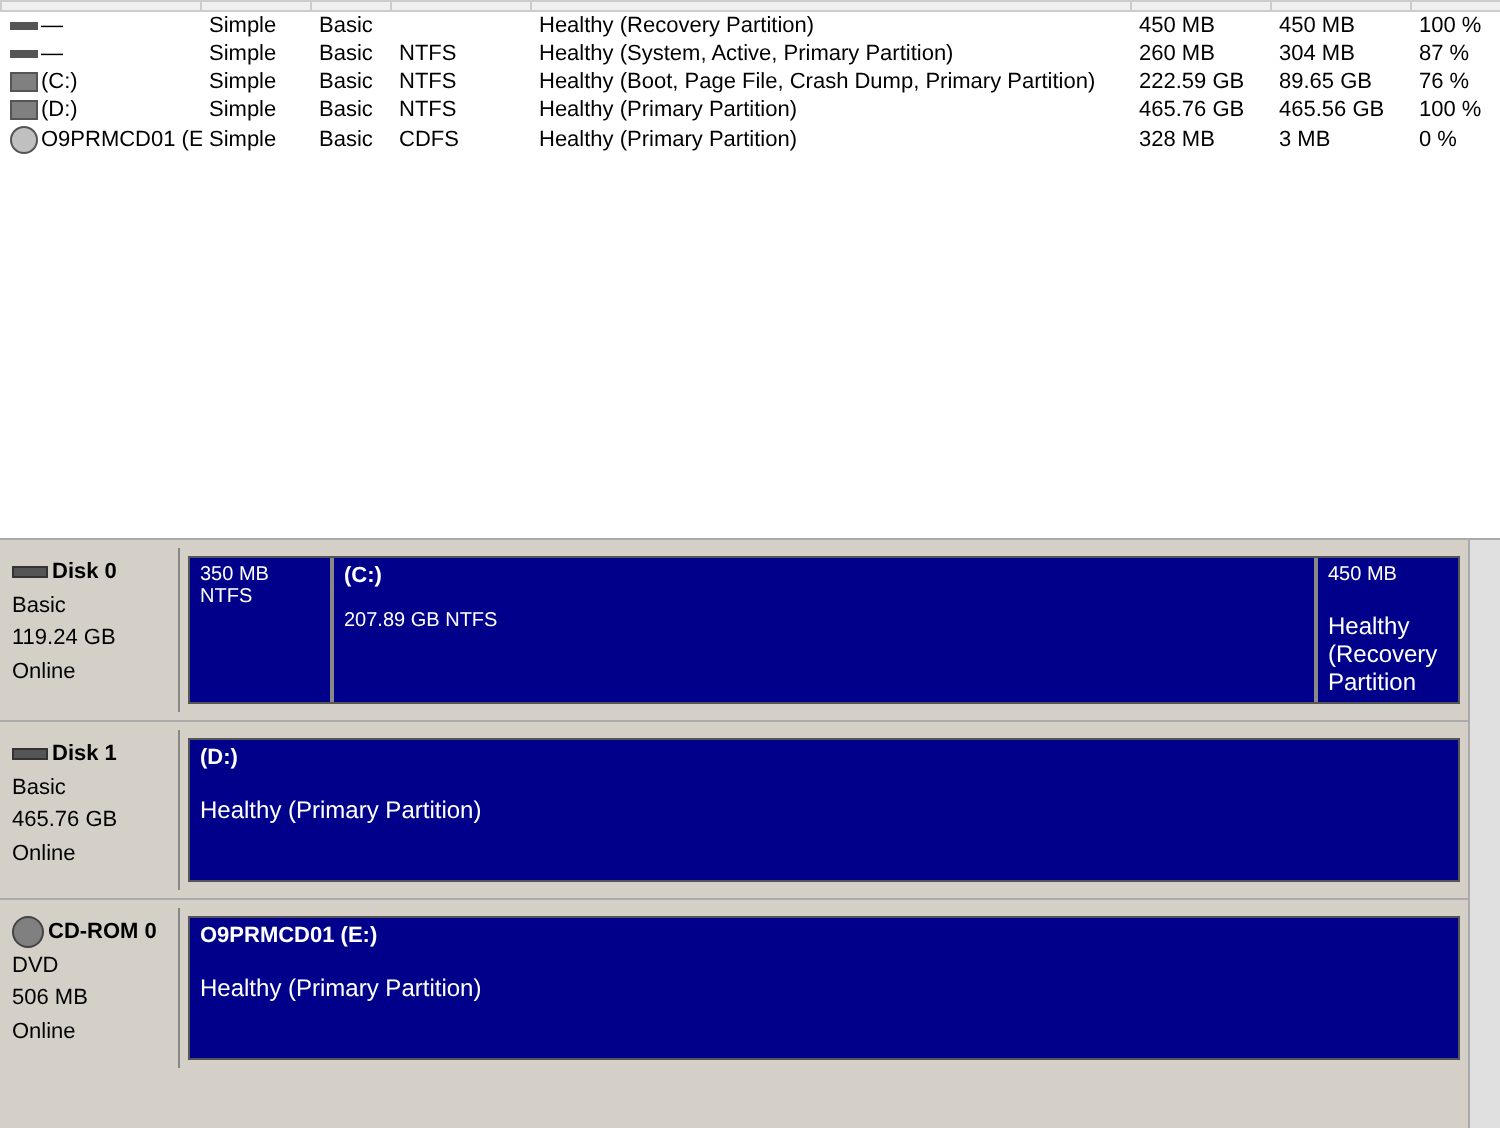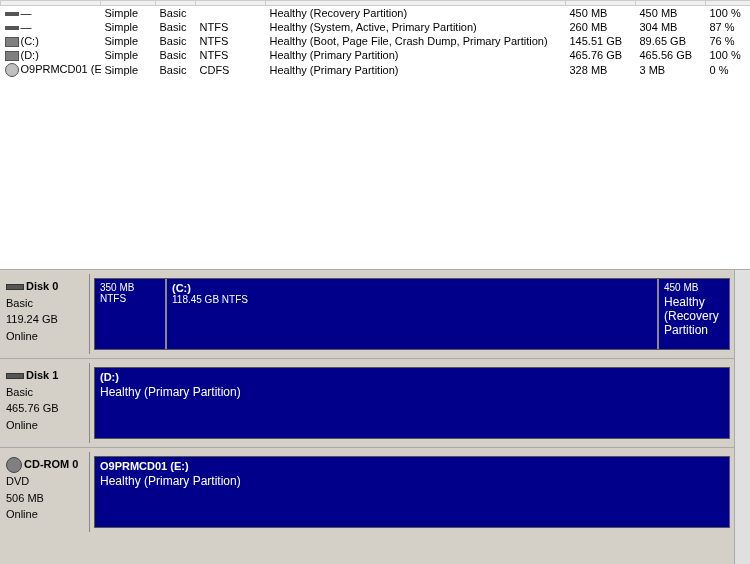--- a/index.html
+++ b/index.html
@@ -107,20 +107,21 @@
       display: flex;
       flex-direction: column;
       justify-content: flex-start;
       padding: 3px 5px;
       border-right: 2px solid #888;
       background: #00008b;
       color: white;
       font-size: 10px;
       overflow: hidden;
       min-height: 70px;
+      gap: 11px;
     }
 
     .partition:last-child {
       border-right: none;
     }
 
     .partition .part-name {
       font-weight: bold;
       font-size: 11px;
     }
@@ -209,21 +210,21 @@
           <td>260 MB</td>
           <td>304 MB</td>
           <td>87 %</td>
         </tr>
         <tr style="background: rgb(255, 255, 255);">
           <td><span class="vol-icon"></span>(C:)</td>
           <td>Simple</td>
           <td>Basic</td>
           <td>NTFS</td>
           <td>Healthy (Boot, Page File, Crash Dump, Primary Partition)</td>
-          <td>145.51 GB</td>
+          <td>222.59 GB</td>
           <td>89.65 GB</td>
           <td>76 %</td>
         </tr>
         <tr style="background: rgb(255, 255, 255);">
           <td><span class="vol-icon"></span>(D:)</td>
           <td>Simple</td>
           <td>Basic</td>
           <td>NTFS</td>
           <td>Healthy (Primary Partition)</td>
           <td>465.76 GB</td>
@@ -247,21 +248,21 @@
 <div class="bottom-section">
   <div id="disk-map-container">
       <div class="disk-row">
         <div class="disk-label"><span style="display:inline-block;width:18px;height:6px;background:#555;margin-right:2px;vertical-align:middle;border:1px solid #333;"></span><strong>Disk 0</strong><br>Basic<br>119.24 GB<br>Online</div>
         <div class="disk-partitions">
           <div class="partition" style="flex: 1 1 0%;">
             <div class="part-size">350 MB NTFS</div>
           </div>
           <div class="partition" style="flex: 8 1 0%;">
             <div class="part-name">(C:)</div>
-            <div class="part-size">118.45 GB NTFS</div>
+            <div class="part-size">207.89 GB NTFS</div>
           </div>
           <div class="partition" style="flex: 1 1 0%;">
             <div class="part-size">450 MB</div>
             <div class="part-status">Healthy (Recovery Partition</div>
           </div>
         </div>
       </div>
       <div class="disk-row-separator"></div>
       <div class="disk-row">
         <div class="disk-label"><span style="display:inline-block;width:18px;height:6px;background:#555;margin-right:2px;vertical-align:middle;border:1px solid #333;"></span><strong>Disk 1</strong><br>Basic<br>465.76 GB<br>Online</div>

